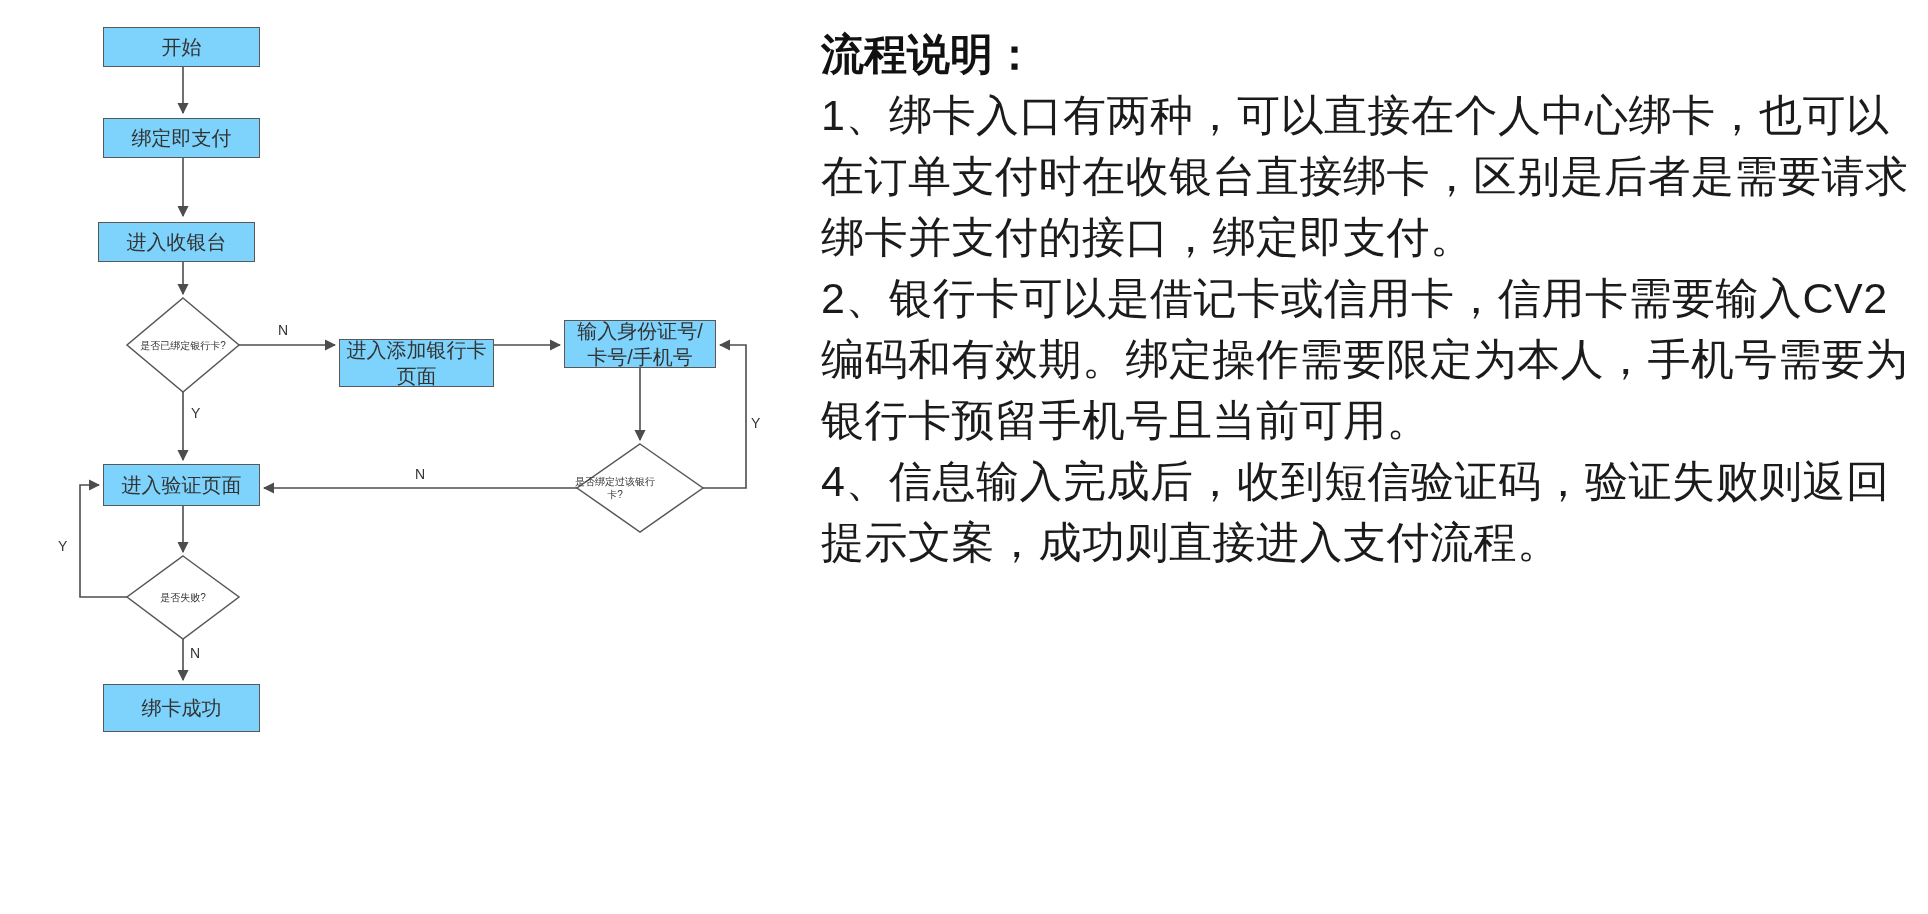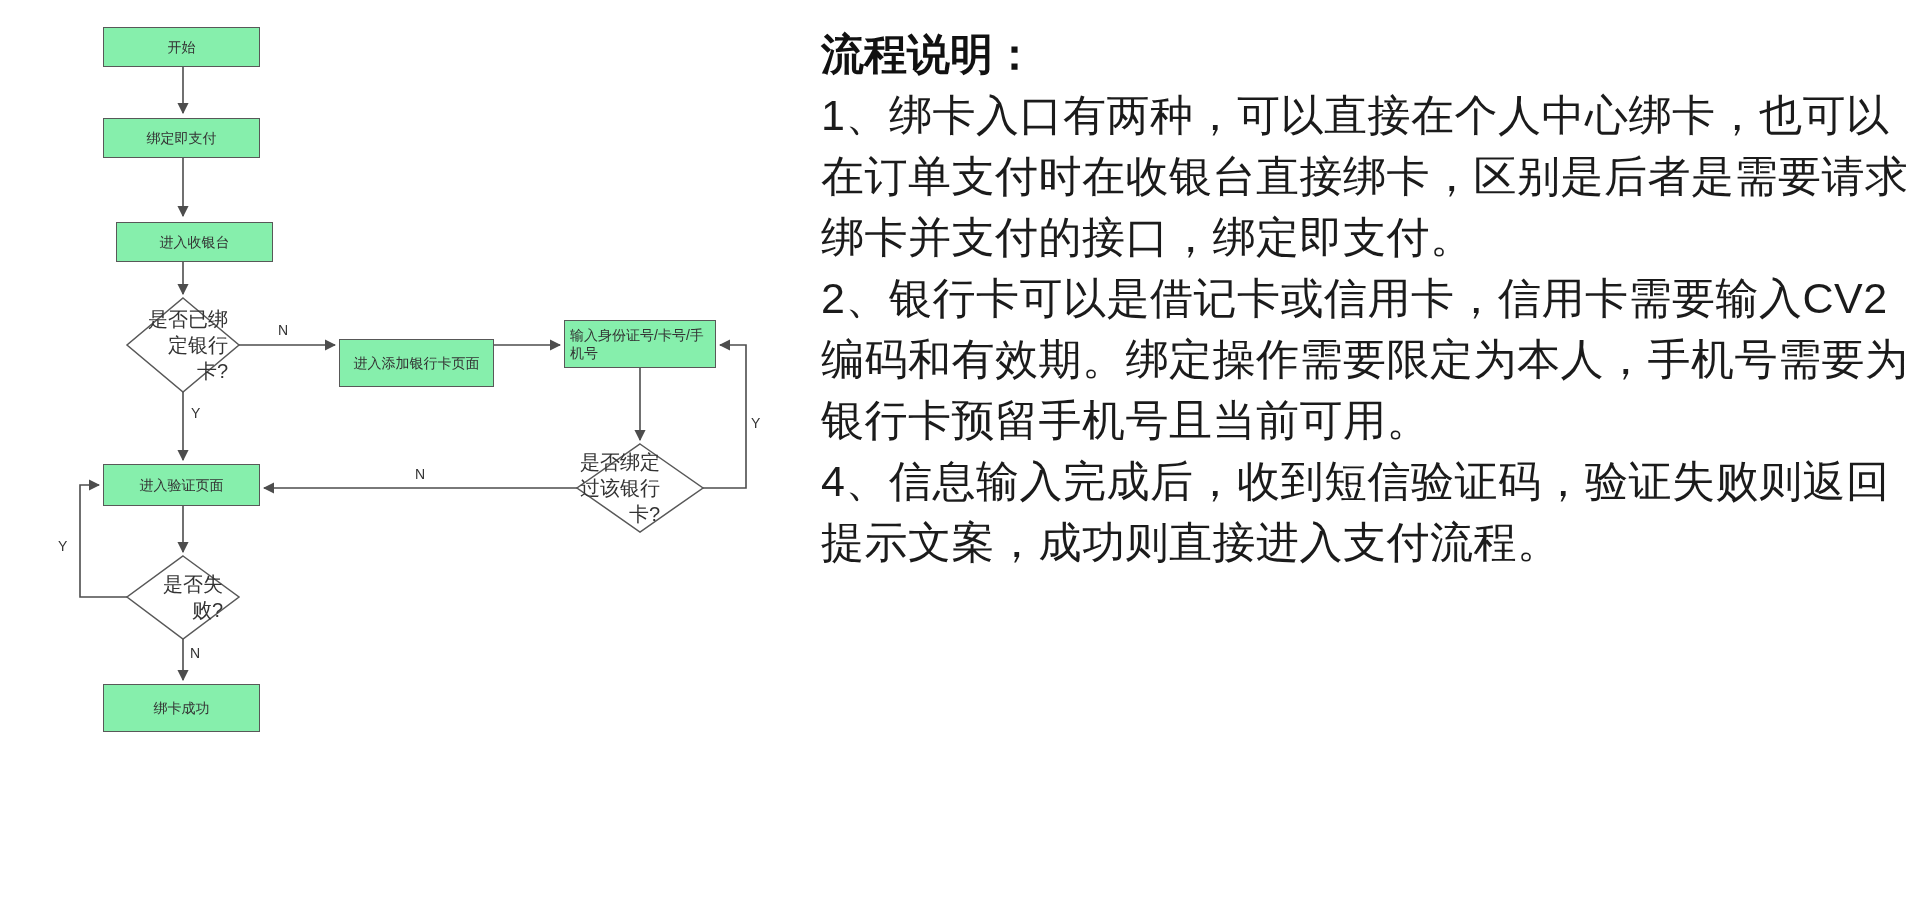--- a/index.html
+++ b/index.html
@@ -9,30 +9,31 @@
     background: #ffffff;
     font-family: "Liberation Sans", sans-serif;
     position: relative;
     overflow: hidden;
   }
   #flowchart { position: absolute; left: 0; top: 0; width: 800px; height: 760px; }
   #edges { position: absolute; left: 0; top: 0; }
   .flow-node {
     position: absolute;
     border: 1.5px solid #585858;
-    background: #86efac;
+    background: #7dd3fc;
     display: flex; align-items: center; justify-content: center;
-    font-size: 14px; color: #333333; line-height: 1.3;
+    text-align: center;
+    font-size: 20px; color: #333333; line-height: 1.3;
     padding: 2px 5px;
   }
   .diamond-label {
     position: absolute;
     display: flex; align-items: center; justify-content: center;
-    text-align: right;
-    font-size: 20px; color: #333333; line-height: 1.3;
+    text-align: center;
+    font-size: 10px; color: #333333; line-height: 1.3;
   }
   .edge-label {
     position: absolute;
     font-size: 14px; color: #333333;
   }
   .desc {
     position: absolute;
     left: 821px; top: 24px; width: 1095px;
     color: #1b1b1b;
   }
@@ -68,21 +69,21 @@
     <polyline points="127,597 80,597 80,485 99,485" fill="none" stroke="#4d4d4d" stroke-width="1.6" marker-end="url(#arrow)"></polyline>
     <polyline points="183,639 183,680" fill="none" stroke="#4d4d4d" stroke-width="1.6" marker-end="url(#arrow)"></polyline>
 
     <polygon points="183,298 239,345 183,392 127,345" fill="#ffffff" stroke="#585858" stroke-width="1.5"></polygon>
     <polygon points="640,444 703,488 640,532 577,488" fill="#ffffff" stroke="#585858" stroke-width="1.5"></polygon>
     <polygon points="183,556 239,597 183,639 127,597" fill="#ffffff" stroke="#585858" stroke-width="1.5"></polygon>
   </svg>
 
   <div class="flow-node" style="left:103px; top:27px; width:157px; height:40px;">开始</div>
   <div class="flow-node" style="left:103px; top:118px; width:157px; height:40px;">绑定即支付</div>
-  <div class="flow-node" style="left:116px; top:222px; width:157px; height:40px;">进入收银台</div>
+  <div class="flow-node" style="left:98px; top:222px; width:157px; height:40px;">进入收银台</div>
   <div class="flow-node" style="left:339px; top:339px; width:155px; height:48px;">进入添加银行卡页面</div>
   <div class="flow-node" style="left:564px; top:320px; width:152px; height:48px;">输入身份证号/卡号/手机号</div>
   <div class="flow-node" style="left:103px; top:464px; width:157px; height:42px;">进入验证页面</div>
   <div class="flow-node" style="left:103px; top:684px; width:157px; height:48px;">绑卡成功</div>
 
   <div class="diamond-label" style="left:138px; top:323px; width:90px; height:44px;">是否已绑定银行卡?</div>
   <div class="diamond-label" style="left:570px; top:466px; width:90px; height:44px;">是否绑定过该银行卡?</div>
   <div class="diamond-label" style="left:143px; top:585px; width:80px; height:24px;">是否失败?</div>
 
   <span class="edge-label" style="left:278px; top:322px;">N</span>

